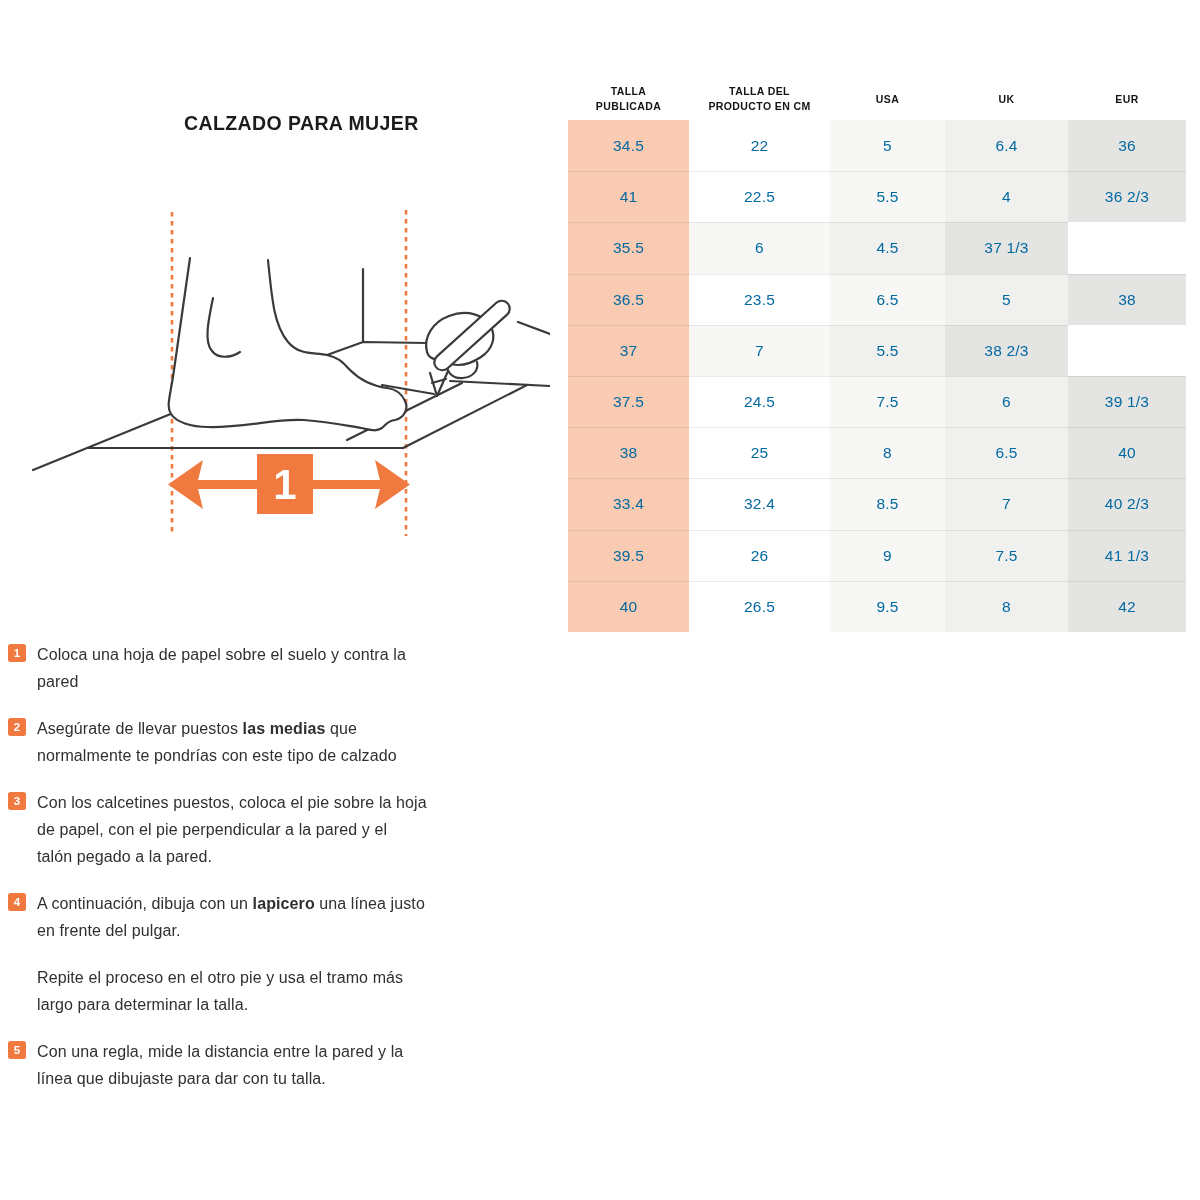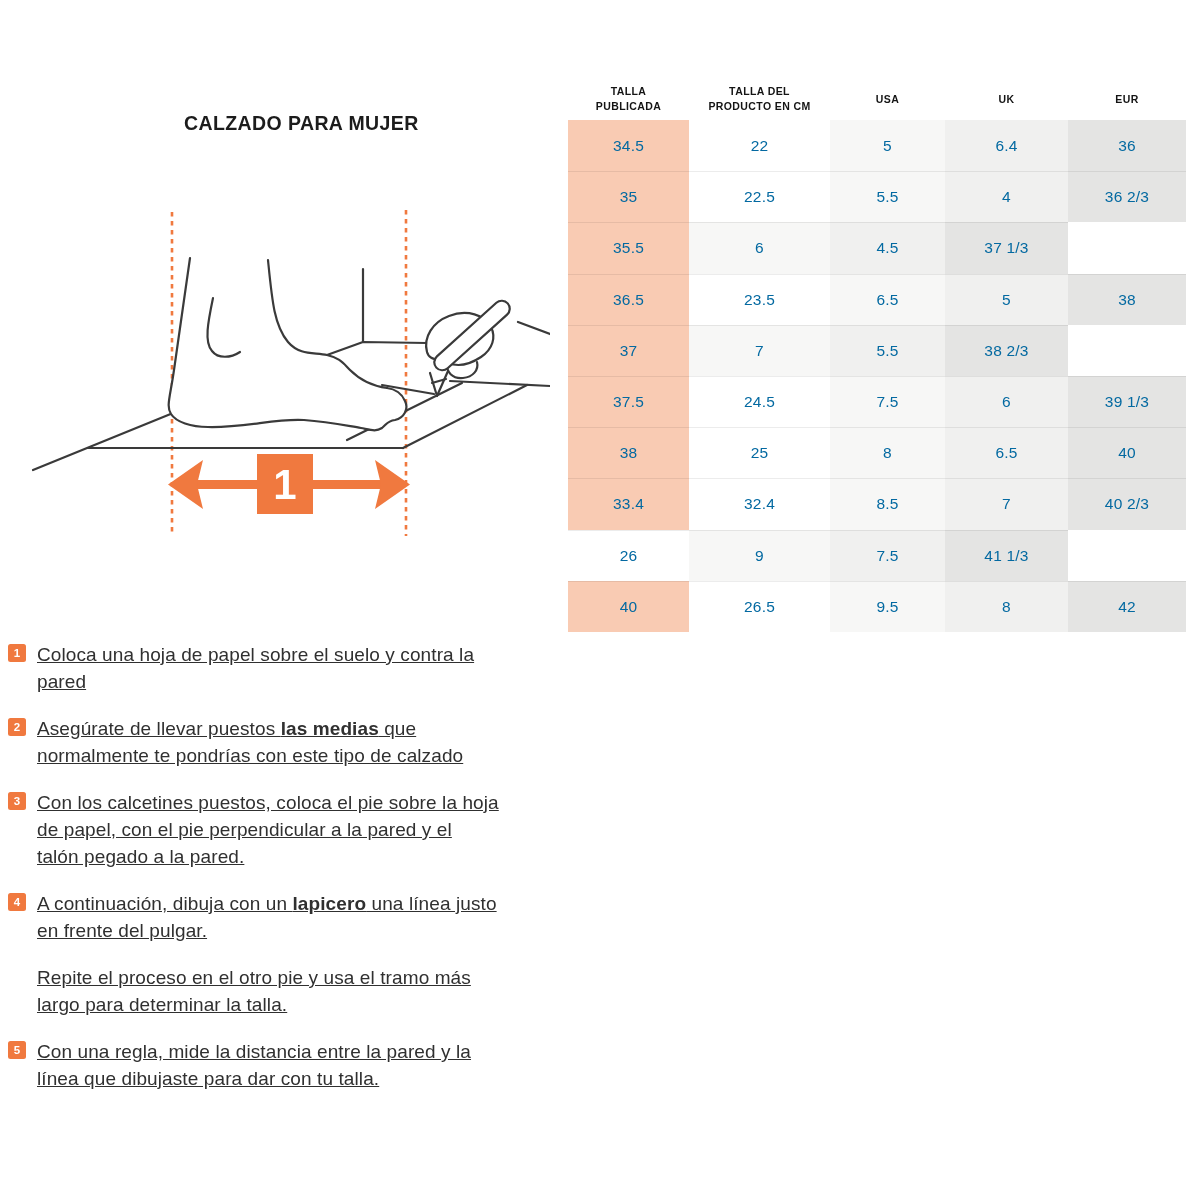--- a/index.html
+++ b/index.html
@@ -38,22 +38,22 @@
   .c3{background:var(--c3);}
   .c4{background:var(--c4);}
   .trow + .trow .cell{border-top:1px solid rgba(0,0,0,0.075);}
   
   .steps{position:absolute;left:8px;top:641px;width:588px;}
   .step{display:flex;gap:11px;margin-bottom:20px;}
   .badge{flex:none;width:18px;height:18px;margin-top:3px;border-radius:2.5px;
          background:var(--accent);color:#fff;font-size:11.5px;font-weight:700;
          display:flex;align-items:center;justify-content:center;}
   .badge.ghost{visibility:hidden;}
-  .step-text{font-size:19px;line-height:27px;color:var(--text);white-space:pre-line;
-             letter-spacing:.1px;text-decoration:underline;}
+  .step-text{font-size:16px;line-height:27px;color:var(--text);white-space:pre-line;
+             letter-spacing:.1px;}
   .b{font-weight:700;}
 </style>
 </head>
 <body>
 
 <div class="page">
 
   <h1 class="title">CALZADO PARA MUJER</h1>
 
   <div class="illustration">
@@ -114,21 +114,21 @@
     <div class="tbody" id="tbody">
   <div class="trow">
     <div class="cell c0">34.5</div>
     <div class="cell c1">22</div>
     <div class="cell c2">5</div>
     <div class="cell c3">6.4</div>
     <div class="cell c4">36</div>
   </div>
 
   <div class="trow">
-    <div class="cell c0">35</div>
+    <div class="cell c0">41</div>
     <div class="cell c1">22.5</div>
     <div class="cell c2">5.5</div>
     <div class="cell c3">4</div>
     <div class="cell c4">36 2/3</div>
   </div>
 
   <div class="trow">
     <div class="cell c0">35.5</div>
     <div class="cell c2">6</div>
     <div class="cell c3">4.5</div>
@@ -168,20 +168,21 @@
 
   <div class="trow">
     <div class="cell c0">33.4</div>
     <div class="cell c1">32.4</div>
     <div class="cell c2">8.5</div>
     <div class="cell c3">7</div>
     <div class="cell c4">40 2/3</div>
   </div>
 
   <div class="trow">
+    <div class="cell c0">39.5</div>
     <div class="cell c1">26</div>
     <div class="cell c2">9</div>
     <div class="cell c3">7.5</div>
     <div class="cell c4">41 1/3</div>
   </div>
 
   <div class="trow">
     <div class="cell c0">40</div>
     <div class="cell c1">26.5</div>
     <div class="cell c2">9.5</div>

